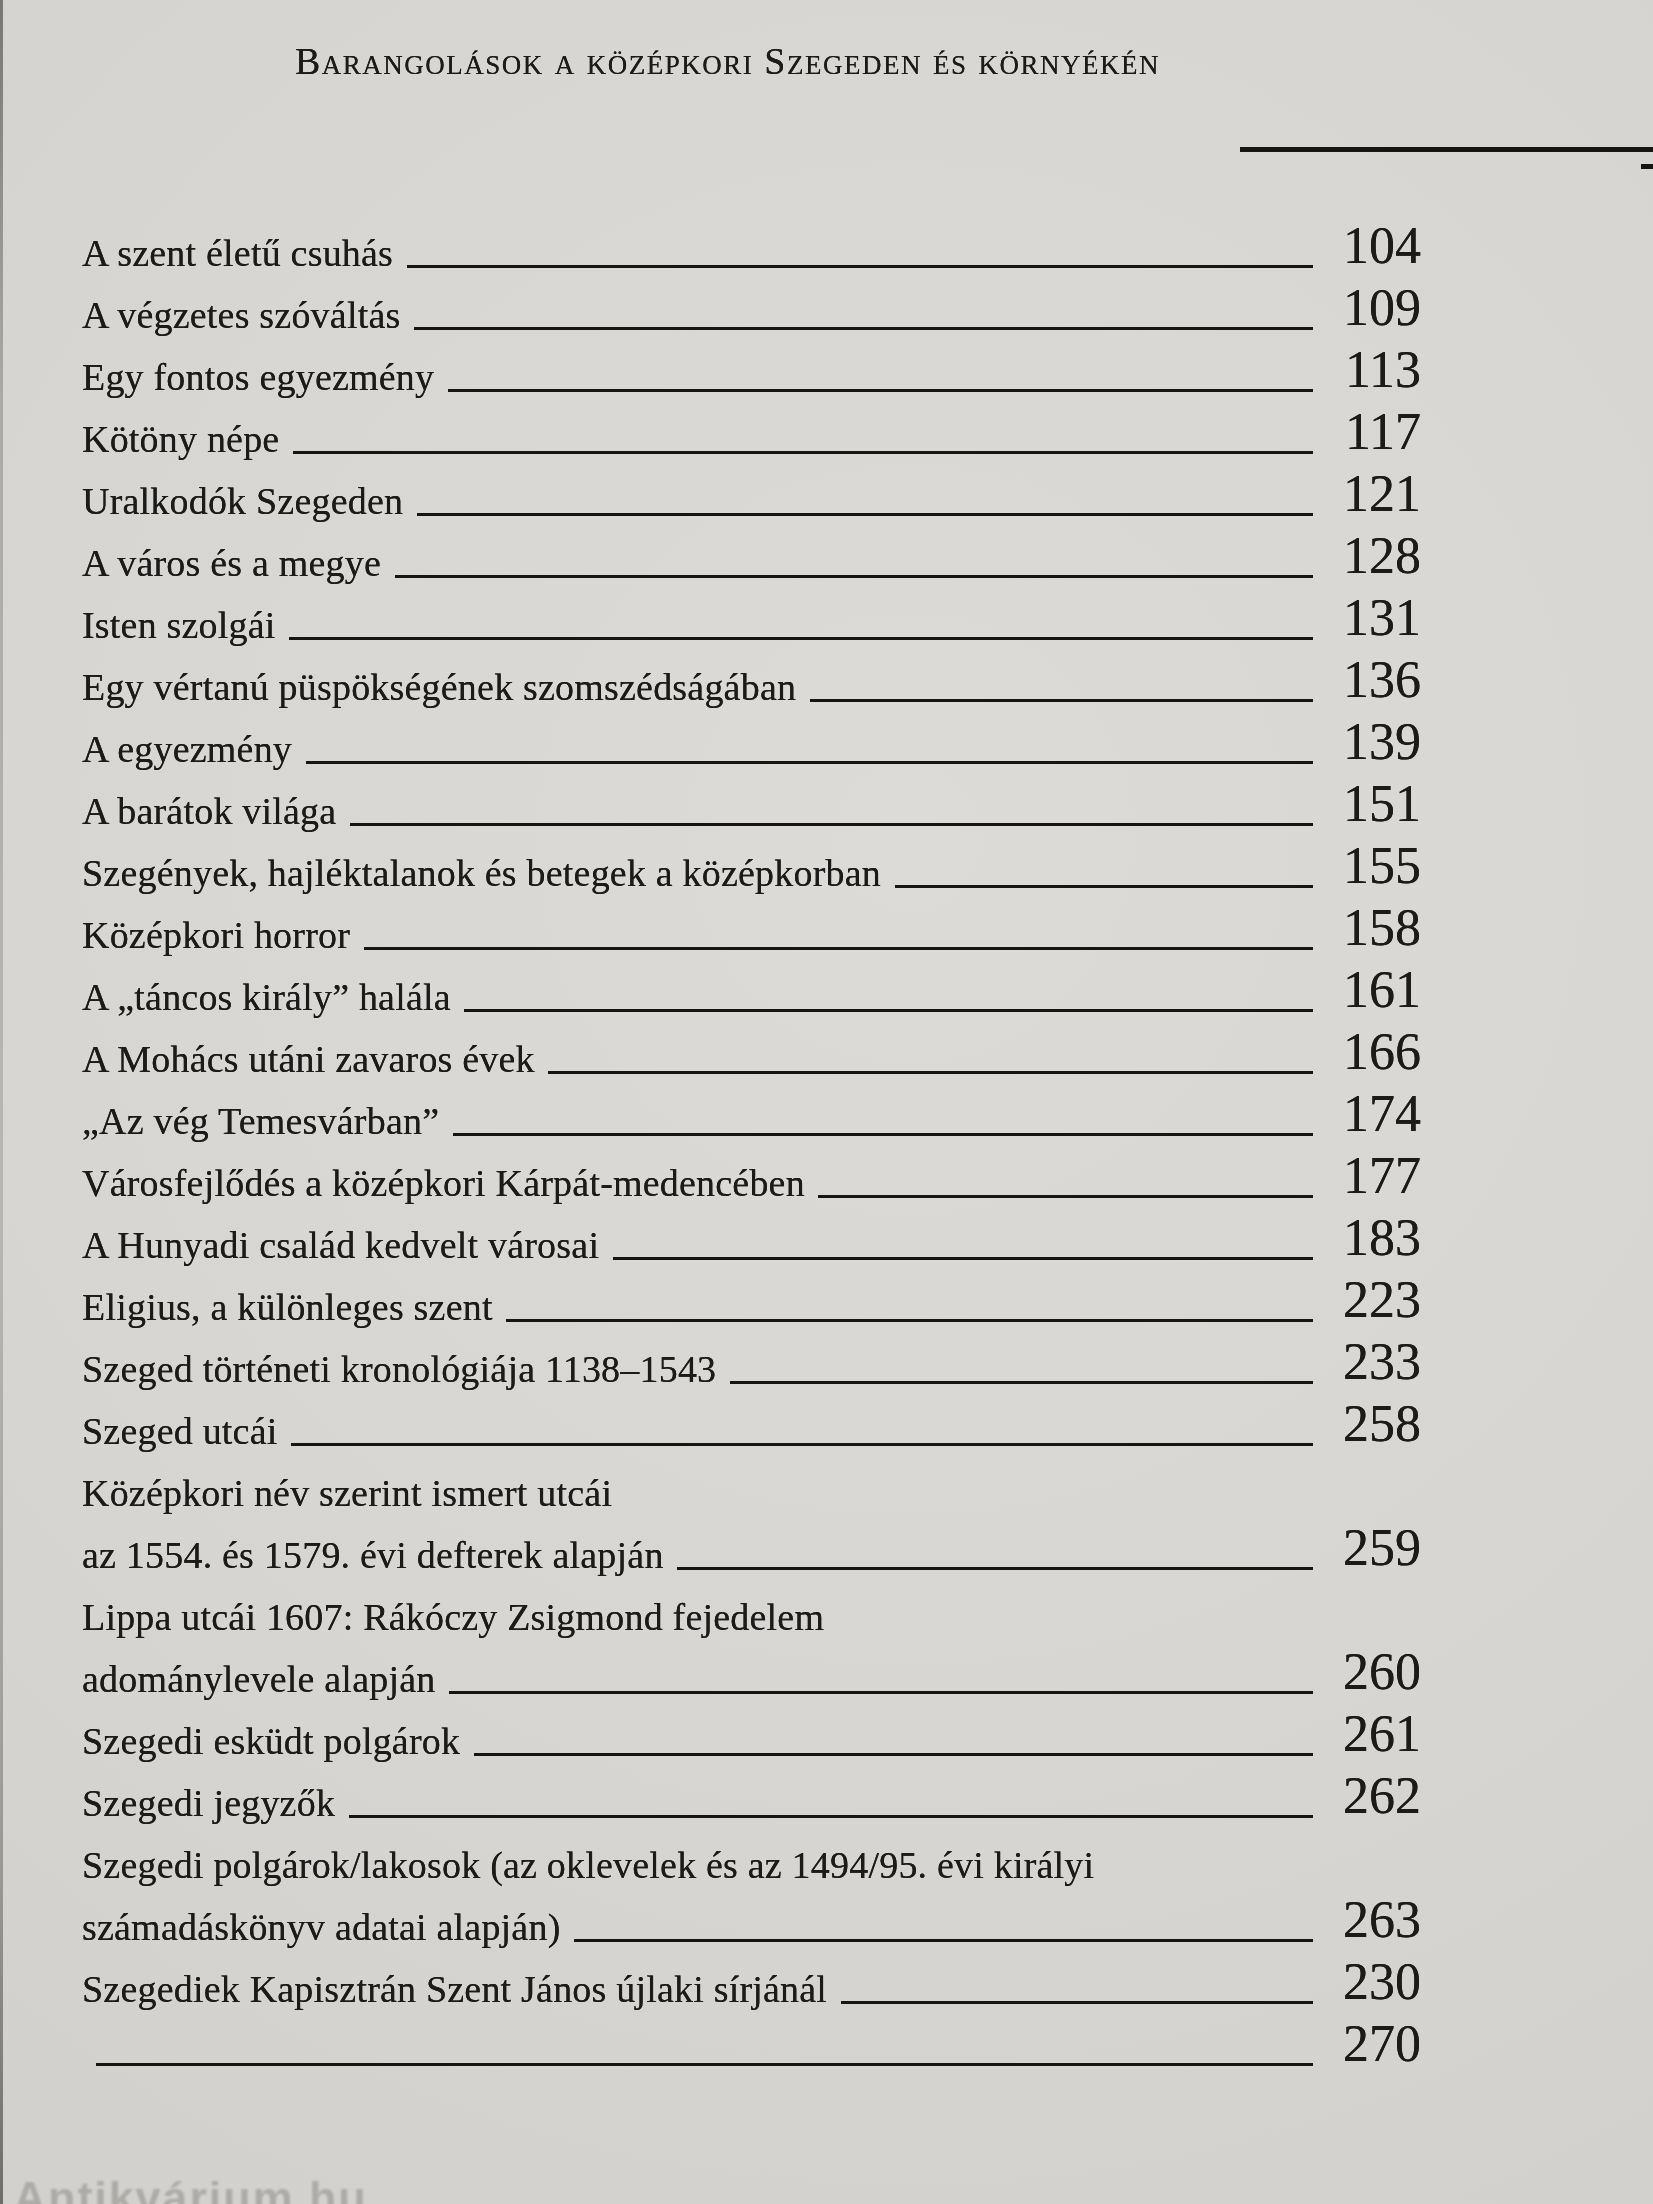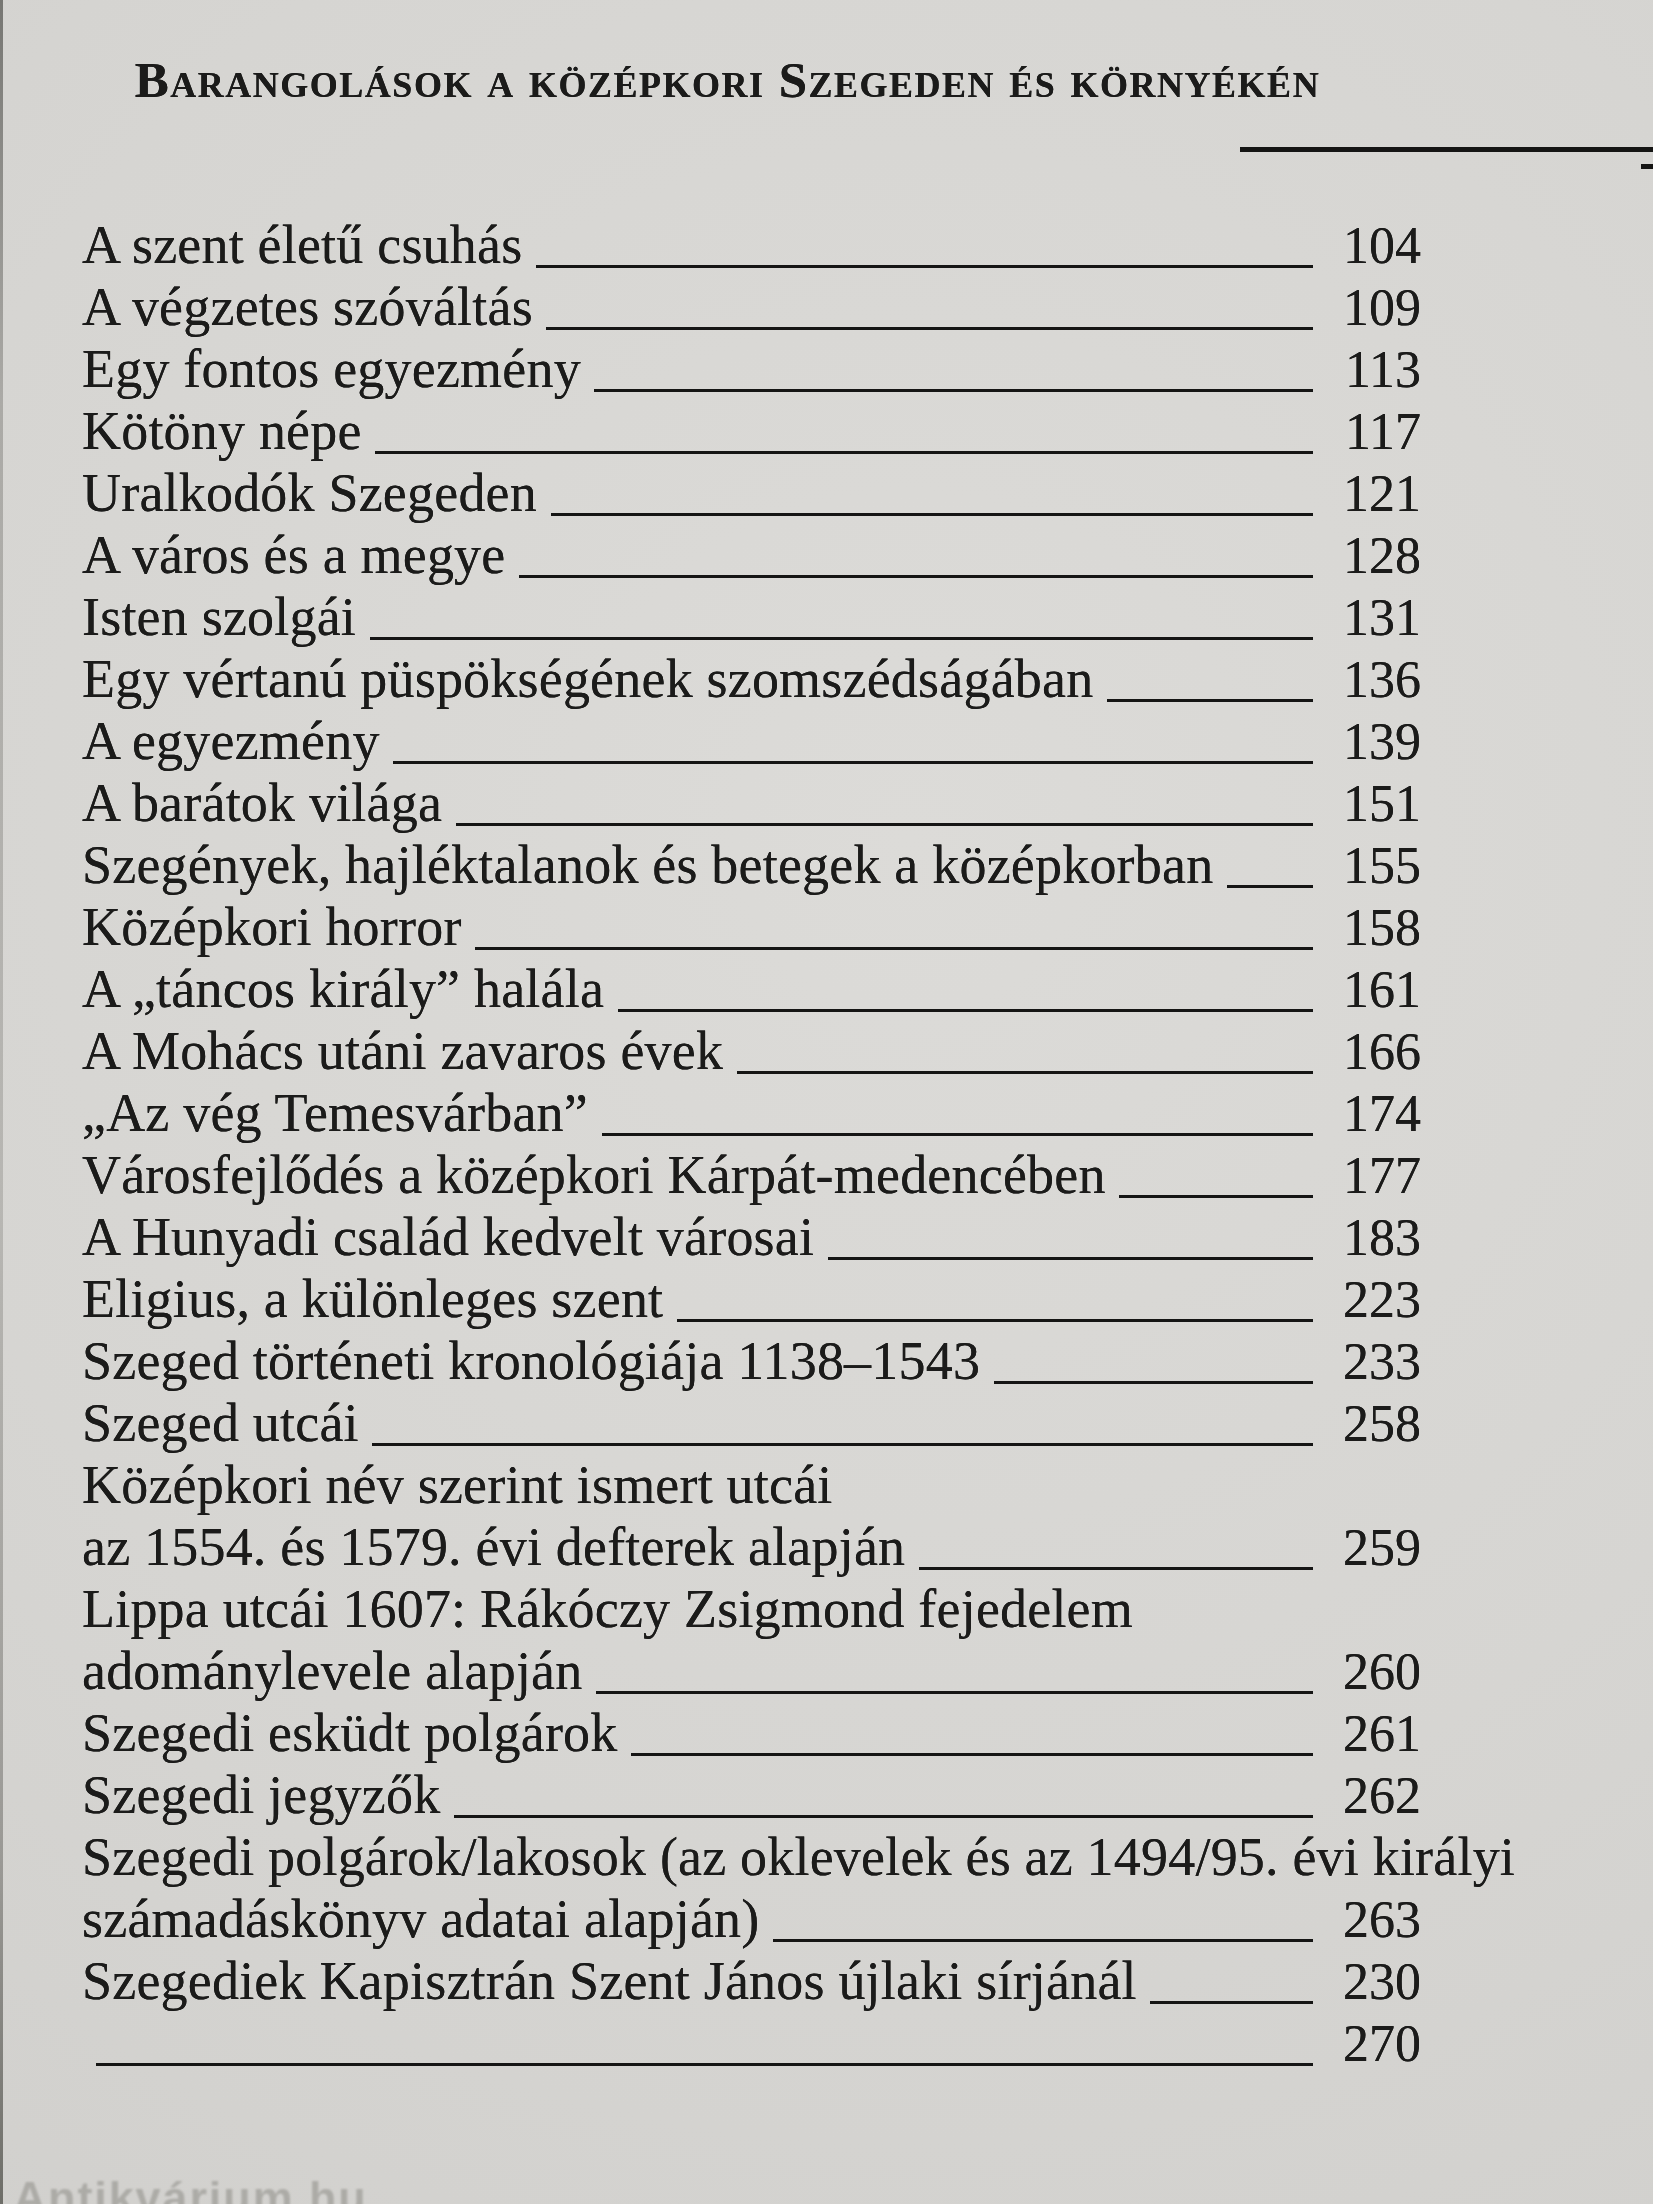--- a/index.html
+++ b/index.html
@@ -23,44 +23,44 @@
   .edge-strip{
     position:absolute;left:0;top:0;width:2.9px;height:100%;
     background:linear-gradient(#5f5f5b, #a09f9b 18%, #b0afab 55%, #8b8a86 85%, #55554f);
     opacity:.8;
   }
   .page-header{
     position:absolute;top:39px;left:82px;width:1291px;
     text-align:center;
   }
   .page-header h1{
-    margin:12px;
-    font-size:51px;
-    font-weight:bold;
+    margin:0;
+    font-size:38px;
+    font-weight:normal;
     font-variant:small-caps;
     letter-spacing:1.5px;
     white-space:nowrap;
     text-shadow:0 0 0.5px var(--ink);
   }
   .top-rule{
     position:absolute;top:147px;left:1240px;right:0;height:4.9px;
     background:var(--rule);
   }
   .edge-dash{
     position:absolute;top:164px;right:0;width:12.6px;height:4.9px;
     background:var(--rule);
   }
   .toc{
     position:absolute;left:82px;right:233px;top:219px;
   }
   .entry-line{
     display:flex;align-items:flex-end;height:62px;
   }
   .entry-line .title{
-    font-size:54px;line-height:1;white-space:nowrap;
+    font-size:38px;line-height:1;white-space:nowrap;
     padding-bottom:8.7px;letter-spacing:0.2px;
     text-shadow:0 0 0.4px var(--ink);
   }
   .leader{
     flex:1 1 auto;min-width:29px;height:0;
     border-bottom:3.9px solid var(--rule);
     margin:0 25px 12.6px 13.6px;
   }
   .pagenum{
     flex:0 0 auto;width:83px;text-align:right;

